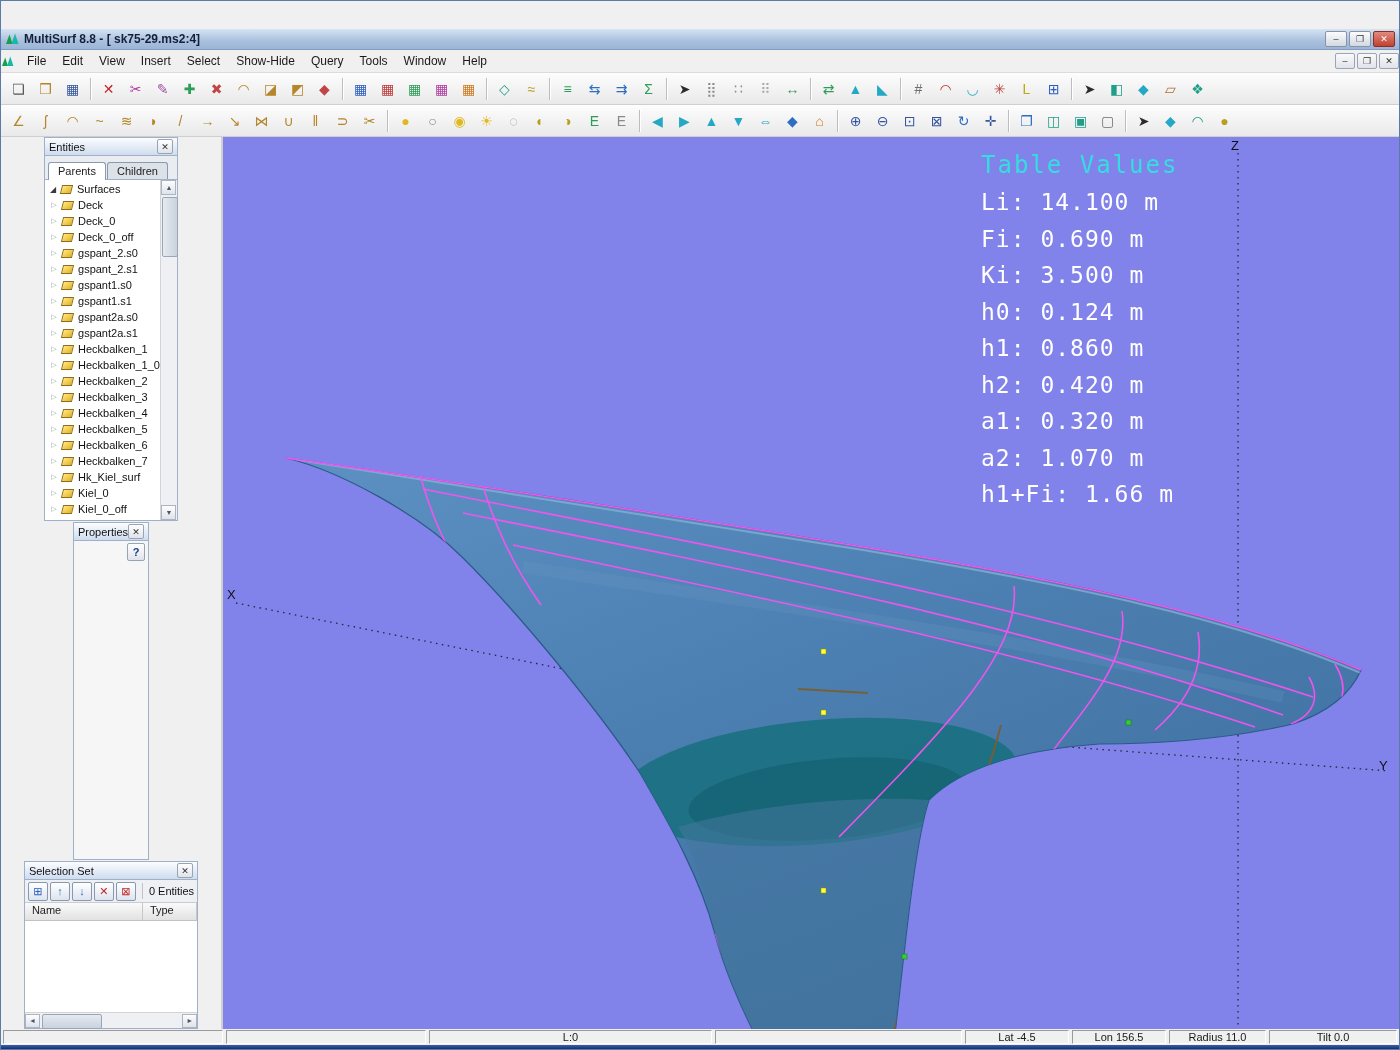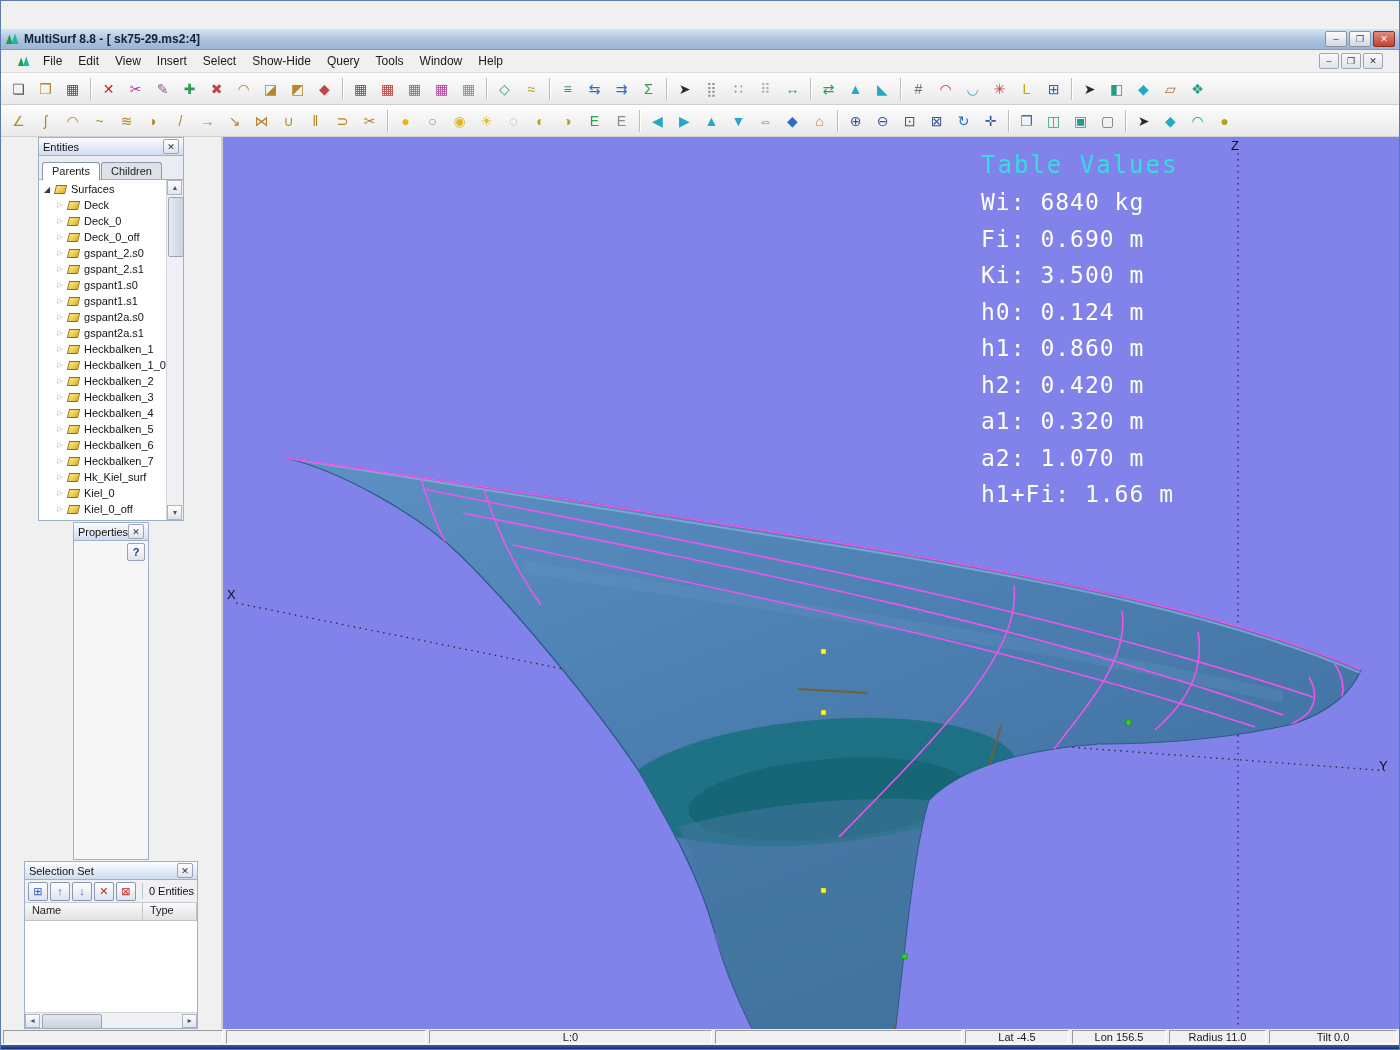--- a/index.html
+++ b/index.html
@@ -8,21 +8,21 @@
 
   
   .titlebar{height:20px;flex:0 0 20px;background:linear-gradient(#d6e3f4,#a9c0dd 60%,#9cb5d6);display:flex;align-items:center;padding:0 4px;border-bottom:1px solid #7f9cc0;margin-top:28px;}
   .applogo{display:inline-flex;align-items:center;margin-right:5px;}
   .title{font-size:12px;font-weight:bold;color:#14203a;flex:1;white-space:nowrap;}
   .wctrl{display:flex;gap:2px;}
   .wbtn{width:20px;height:14px;display:flex;align-items:center;justify-content:center;font-size:9px;background:linear-gradient(#fcfcfc,#d2d8e2);border:1px solid #8794a8;border-radius:2px;color:#333;}
   .wbtn.close{background:linear-gradient(#e08b7f,#c1412f);color:#fff;border-color:#8a2f22;}
 
   
-  .menubar{height:22px;flex:0 0 22px;background:#f0f0f0;display:flex;align-items:center;padding:0 16px;border-bottom:1px solid #dcdcdc;}
+  .menubar{height:22px;flex:0 0 22px;background:#f0f0f0;display:flex;align-items:center;padding:0 0;border-bottom:1px solid #dcdcdc;}
   .menu-items{display:flex;flex:1;}
   .menu-item{font-size:12px;color:#1a1a1a;padding:2px 8px;border-radius:2px;}
   .mdi{display:flex;gap:2px;}
   .mbtn{width:18px;height:14px;display:flex;align-items:center;justify-content:center;font-size:9px;background:linear-gradient(#fafafa,#dfe3ea);border:1px solid #9aa4b4;border-radius:2px;color:#333;}
 
   
   .toolbar{height:31px;flex:0 0 31px;background:linear-gradient(#fdfdfd,#e9e9e9);border-bottom:1px solid #cfcfcf;display:flex;align-items:center;padding:0 4px;overflow:hidden;white-space:nowrap;}
   .tbtn{width:23px;height:23px;flex:0 0 23px;display:inline-flex;align-items:center;justify-content:center;font-size:14px;line-height:1;margin:0 1px;border:1px solid transparent;border-radius:2px;background:transparent;}
   .tsep{width:1px;height:22px;flex:0 0 1px;background:#bdbdbd;box-shadow:1px 0 0 #ffffff;margin:0 4px;display:inline-block;}
 
@@ -36,21 +36,21 @@
   .phead{height:17px;flex:0 0 17px;background:linear-gradient(#fbfdff,#cfdcef);border-bottom:1px solid #9fb0c8;display:flex;align-items:center;padding:0 4px;font-size:11px;color:#111;}
   .phead .ptitle{flex:1;}
   .pclose{width:14px;height:13px;display:flex;align-items:center;justify-content:center;font-size:9px;color:#333;background:linear-gradient(#fff,#dfe3ea);border:1px solid #98a4b4;border-radius:2px;}
 
   .tabs{height:21px;flex:0 0 21px;display:flex;align-items:flex-end;background:#e9edf2;padding:2px 3px 0 3px;gap:1px;border-bottom:1px solid #9fb0c8;}
   .tab{font-size:11px;padding:2px 9px 2px 9px;border:1px solid #8c99ac;border-bottom:none;border-radius:3px 3px 0 0;background:#dde2e9;color:#222;}
   .tab.active{background:#ffffff;position:relative;top:1px;padding-bottom:3px;}
 
   .treewrap{flex:1;display:flex;min-height:0;background:#ffffff;}
   .tree{flex:1;overflow:hidden;padding-top:1px;}
-  .titem{height:16px;display:flex;align-items:center;font-size:11px;color:#111;padding-left:16px;white-space:nowrap;}
+  .titem{height:16px;display:flex;align-items:center;font-size:11px;color:#111;padding-left:4px;white-space:nowrap;}
   .titem.root{padding-left:3px;}
   .texp{width:10px;text-align:center;font-size:7px;color:#93a0b2;flex:0 0 10px;}
   .titem.root .texp{color:#3a3a3a;font-size:8px;}
   .tico{width:11px;height:9px;flex:0 0 11px;background:linear-gradient(135deg,#ffe98a,#e3b322);border:1px solid #8f6d12;transform:skewX(-14deg);margin:0 5px 0 3px;display:inline-block;box-sizing:border-box;}
   .vscroll{width:16px;flex:0 0 16px;background:#eef0f3;border-left:1px solid #d4d4d4;display:flex;flex-direction:column;align-items:center;position:relative;}
   .sarrow{width:15px;height:15px;display:flex;align-items:center;justify-content:center;font-size:7px;color:#4a5668;background:linear-gradient(#fdfdfd,#dfe3ea);border:1px solid #aab4c2;box-sizing:border-box;}
   .vscroll .sarrow.down{position:absolute;bottom:0;}
   .sthumb{position:absolute;top:17px;left:1px;width:14px;height:58px;background:linear-gradient(90deg,#e6eaf0,#c9d2de);border:1px solid #9aa6b6;border-radius:2px;}
 
   .pbody{flex:1;background:#f6f6f6;position:relative;}
@@ -471,21 +471,21 @@
         </g>
       </svg>
 
       <span class="axis-label" style="left:4px;top:450px;">X</span>
       <span class="axis-label" style="left:1156px;top:621px;">Y</span>
       <span class="axis-label" style="left:1008px;top:1px;">Z</span>
 
       <div class="tvalues">
         <div class="tv-title">Table Values</div>
         <div>
-            <div class="tv-line">Wi: 6840 kg</div>
+            <div class="tv-line">Li: 14.100 m</div>
             <div class="tv-line">Fi: 0.690 m</div>
             <div class="tv-line">Ki: 3.500 m</div>
             <div class="tv-line">h0: 0.124 m</div>
             <div class="tv-line">h1: 0.860 m</div>
             <div class="tv-line">h2: 0.420 m</div>
             <div class="tv-line">a1: 0.320 m</div>
             <div class="tv-line">a2: 1.070 m</div>
             <div class="tv-line">h1+Fi: 1.66 m</div>
           </div>
       </div>

